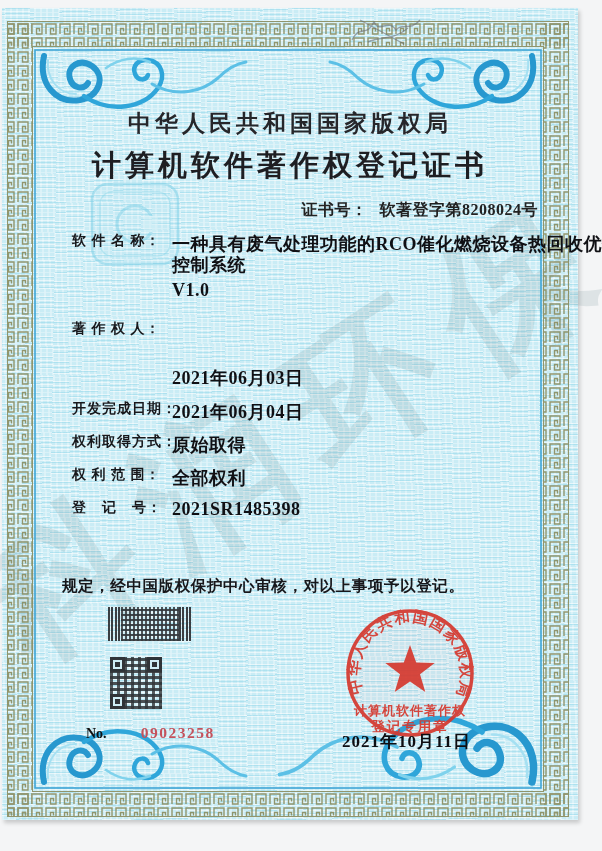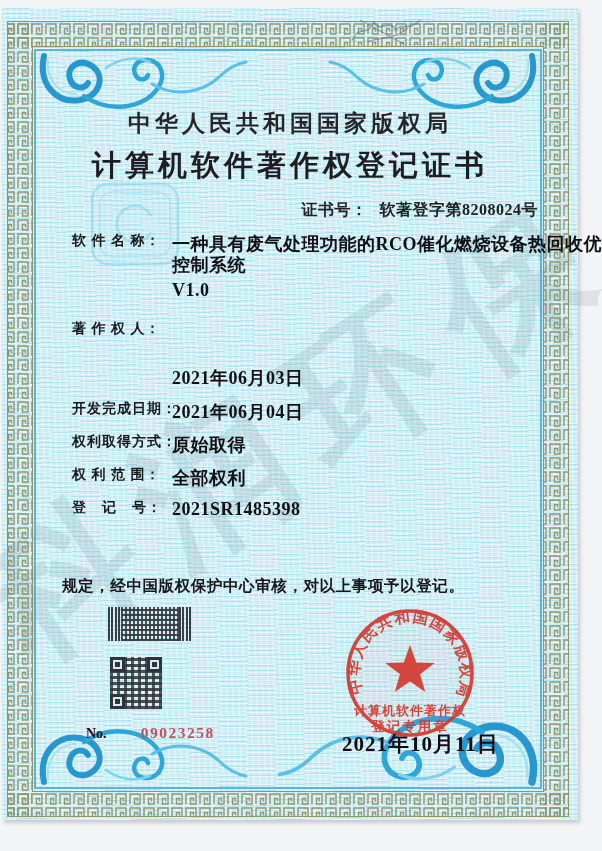--- a/index.html
+++ b/index.html
@@ -72,21 +72,21 @@
   .finder { position:absolute; width:15px; height:15px; border:3px solid #1a1a1e; background:#cfeef6; }
   .finder::after { content:""; position:absolute; left:2px; top:2px; width:5px; height:5px; background:#1a1a1e; }
   .f-tl { left:0; top:0; } .f-tr { right:0; top:0; } .f-bl { left:0; bottom:0; }
 
   
   .serial { position:absolute; left:84px; top:716px; white-space:nowrap; }
   .serial-prefix { font-size:14px; font-weight:700; color:#111; }
   .serial-number { font-size:15.5px; font-weight:700; letter-spacing:1.5px; margin-left:10px;padding-left:20px; }
   .seal-svg { position:absolute; left:328px; top:585px; opacity:0.92; }
   .issue-date {
-    position:absolute; left:340px; top:722px; font-size:21px; font-weight:700;
+    position:absolute; left:340px; top:722px; font-size:17px; font-weight:700;
     color:#0e0e12; letter-spacing:1px; white-space:nowrap;
   }
   .scribble { position:absolute; left:340px; top:2px; opacity:0.6; }
   .emblem { position:absolute; left:86px; top:172px; opacity:0.5; }
 </style>
 </head>
 <body>
 
 <div class="page">
   <div class="paper">

